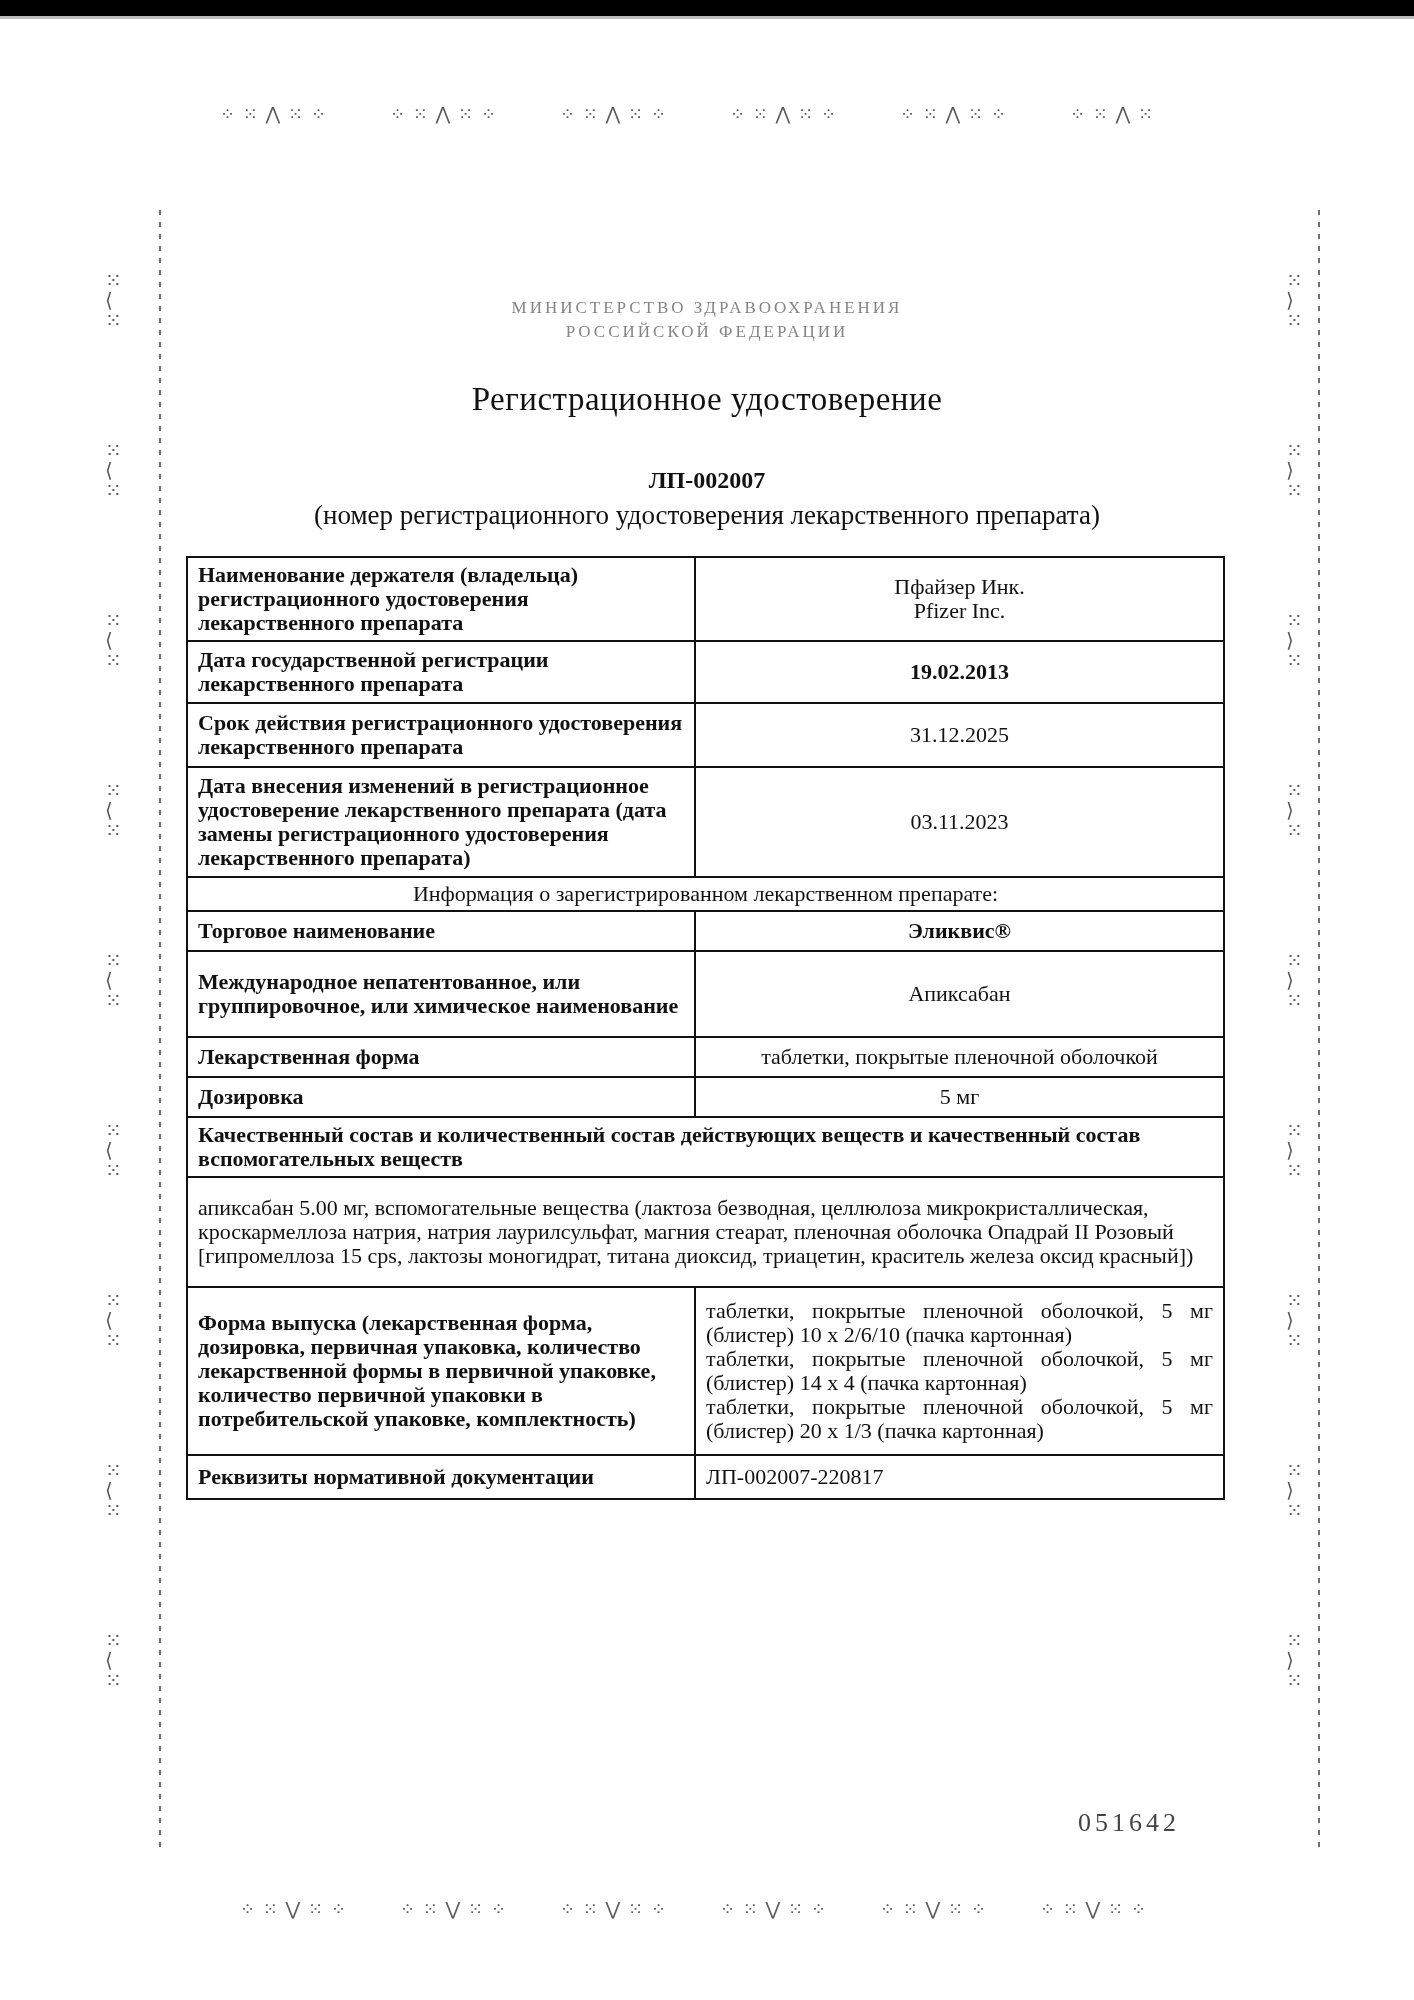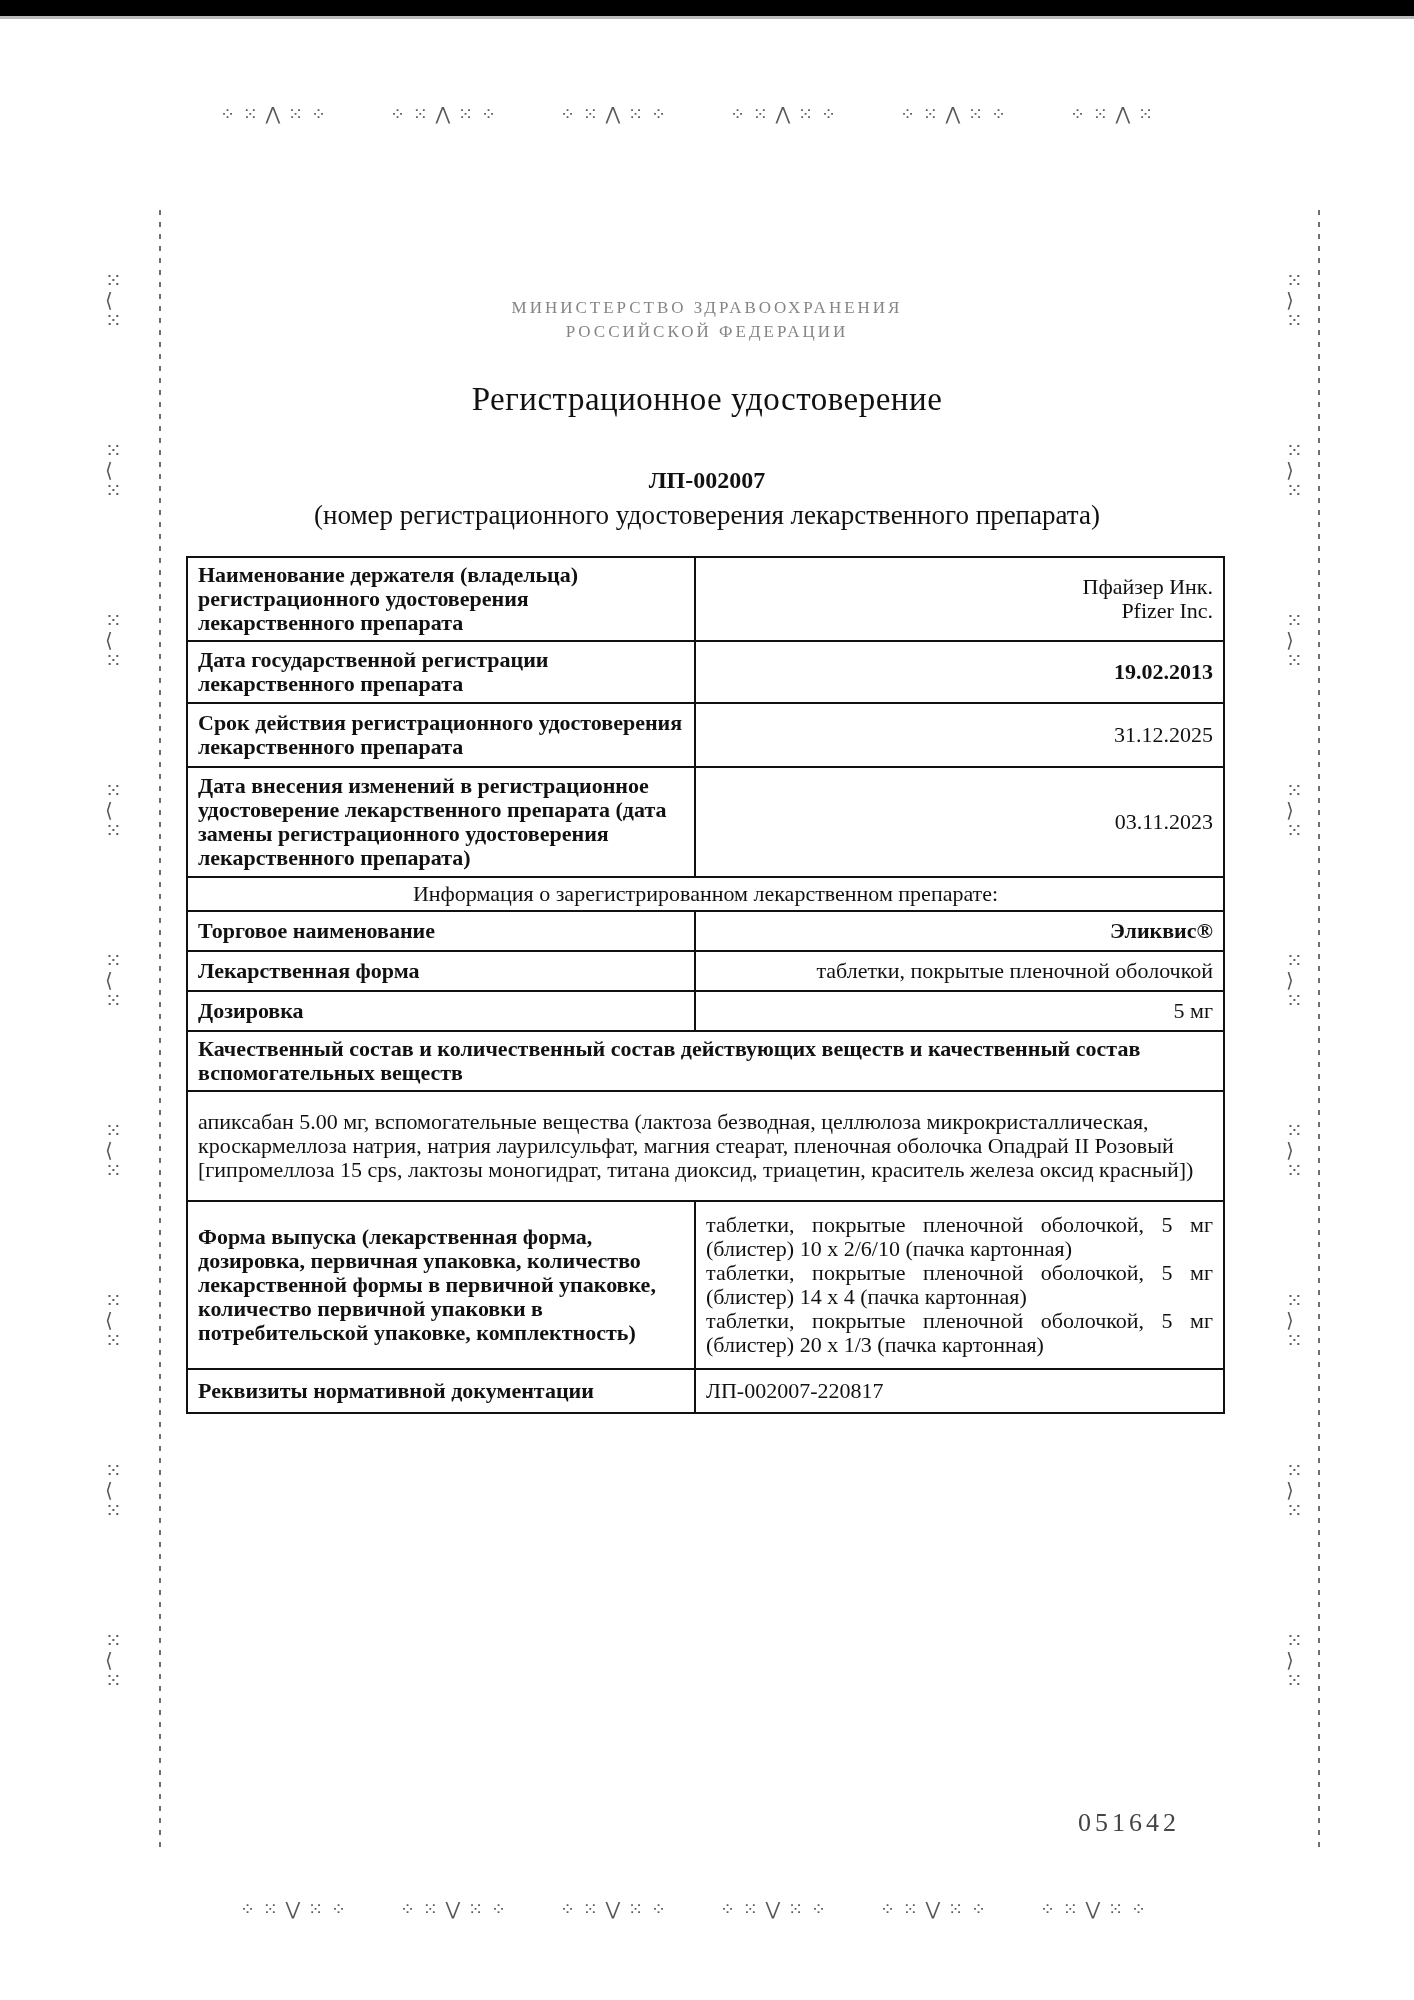--- a/index.html
+++ b/index.html
@@ -28,21 +28,21 @@
            font-size: 33px; line-height: 42px; color: #111; letter-spacing: .5px; }
   .reg-number { position: absolute; left: 0; width: 1414px; text-align: center; top: 467px;
                 font-size: 24px; font-weight: bold; }
   .reg-number-caption { position: absolute; left: 0; width: 1414px; text-align: center; top: 500px;
                         font-size: 27px; }
 
   table.main { position: absolute; left: 186px; top: 556px; width: 1039px; border-collapse: collapse;
                font-size: 22px; line-height: 24px; }
   table.main td { border: 2px solid #111; padding: 4px 10px; vertical-align: middle; }
   td.lbl { width: 486px; font-weight: bold; text-align: left; }
-  td.val { text-align: right; }
+  td.val { text-align: center; }
   td.val.left { text-align: left; }
   td.val.bold { font-weight: bold; }
   td.full { text-align: center; }
   td.full.bold-left { text-align: left; font-weight: bold; }
   td.full.plain-left { text-align: left; font-weight: normal; }
   .justify { text-align: justify; text-align-last: left; }
 
   .serial { position: absolute; left: 1078px; top: 1808px; font-size: 26px; letter-spacing: 4px;
             font-family: Liberation Serif, serif; color: #444; }
 </style>
@@ -124,20 +124,24 @@
     <td class="lbl">Дата внесения изменений в регистрационное удостоверение лекарственного препарата (дата замены регистрационного удостоверения лекарственного препарата)</td>
     <td class="val">03.11.2023</td>
   </tr>
   <tr style="height:32px">
     <td class="full" colspan="2">Информация о зарегистрированном лекарственном препарате:</td>
   </tr>
   <tr style="height:40px">
     <td class="lbl">Торговое наименование</td>
     <td class="val bold">Эликвис®</td>
   </tr>
+  <tr style="height:86px">
+    <td class="lbl">Международное непатентованное, или группировочное, или химическое наименование</td>
+    <td class="val">Апиксабан</td>
+  </tr>
   <tr style="height:40px">
     <td class="lbl">Лекарственная форма</td>
     <td class="val">таблетки, покрытые пленочной оболочкой</td>
   </tr>
   <tr style="height:40px">
     <td class="lbl">Дозировка</td>
     <td class="val">5 мг</td>
   </tr>
   <tr style="height:60px">
     <td class="full bold-left" colspan="2">Качественный состав и количественный состав действующих веществ и качественный состав вспомогательных веществ</td>

